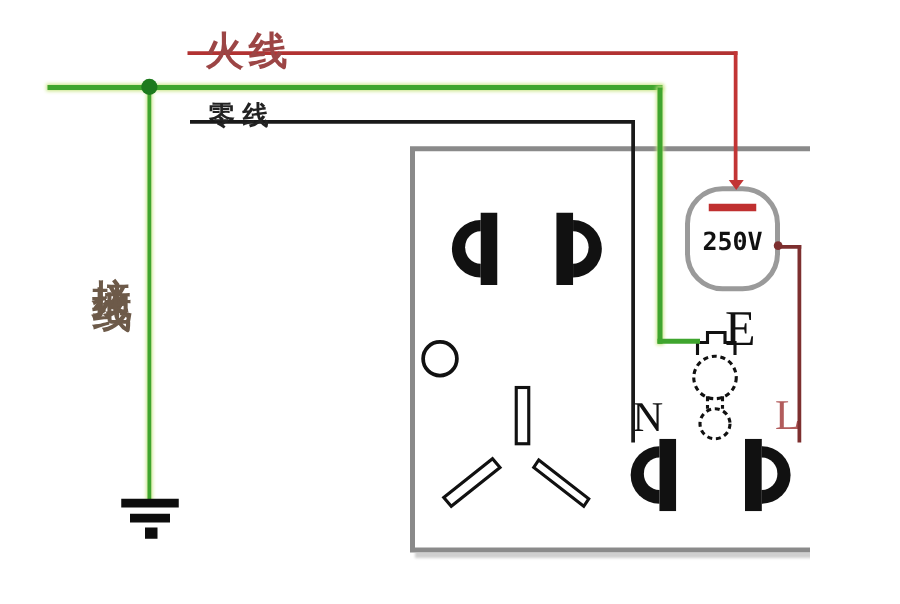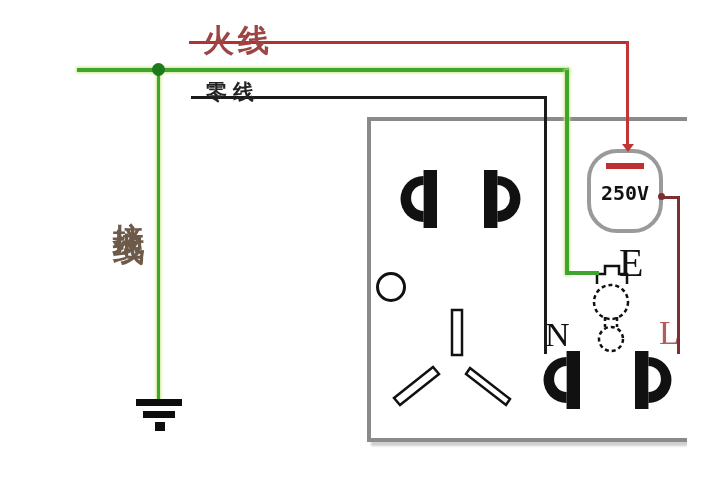--- a/index.html
+++ b/index.html
@@ -5,21 +5,21 @@
   :root{
     --live-wire:#b23232; --live-wire-v:#c23535; --live-label:#9c4545;
     --neutral-wire:#1a1a1a; --green-wire:#3fa52e; --green-halo:#cbe68a;
     --junction:#1d7a1d; --ground-label:#6d5a49;
     --l-wire:#7d2f2f; --l-label:#b25c5c;
     --box-border:#8a8a8a; --voltage-border:#9a9a9a; --voltage-dash:#c03030;
     --ink:#111111;
   }
   html,body{margin:0;padding:0;background:#ffffff;}
   .canvas{position:relative;width:648px;height:483px;background:#ffffff;overflow:hidden;
-          font-family:"Liberation Serif","DejaVu Serif",serif;margin-left:39px;}
+          font-family:"Liberation Serif","DejaVu Serif",serif;}
   .wire{position:absolute;z-index:5;}
   .live-h{left:150px;top:41px;width:440px;height:3px;background:var(--live-wire);}
   .live-v{left:587px;top:41px;width:3px;height:107px;background:var(--live-wire-v);}
   .live-arrow{position:absolute;left:583px;top:144px;width:0;height:0;z-index:5;
       border-left:6px solid transparent;border-right:6px solid transparent;
       border-top:8px solid var(--live-wire-v);}
   .green-h{left:38px;top:68px;width:492px;height:4px;background:var(--green-wire);
       box-shadow:0 0 3px 1px var(--green-halo);}
   .green-v-left{left:118px;top:70px;width:3px;height:332px;background:var(--green-wire);
       box-shadow:0 0 3px 1px var(--green-halo);}

